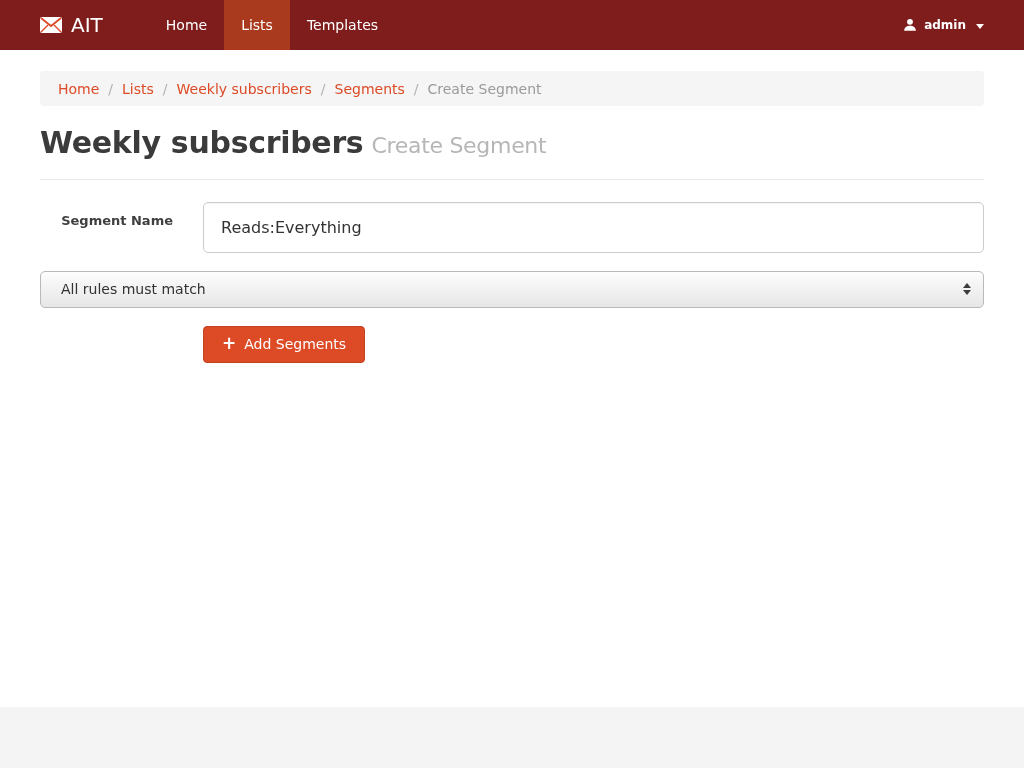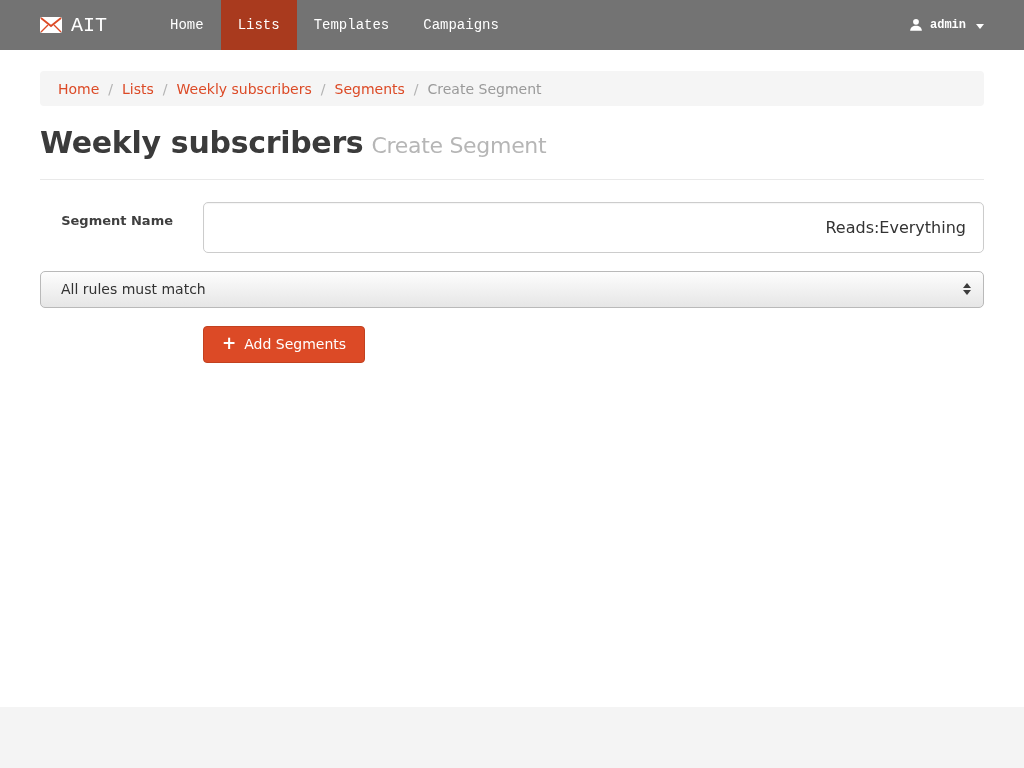--- a/index.html
+++ b/index.html
@@ -8,22 +8,22 @@
     width: 1024px; height: 768px;
     font-family: "DejaVu Sans", "Liberation Sans", sans-serif;
     background: #ffffff;
     display: flex; flex-direction: column;
     overflow: hidden;
   }
 
   
   .navbar {
     height: 50px; flex: 0 0 50px;
-    background: #737373;
-    display: flex; align-items: stretch; font-family: Liberation Mono, monospace;
+    background: #7f1d1d;
+    display: flex; align-items: stretch;
   }
   .brand {
     display: flex; align-items: center; gap: 9px;
     margin-left: 40px; color: #fff; font-size: 20px; font-weight: 400;
     cursor: pointer;
   }
   .nav-items { display: flex; margin-left: 46px; }
   .nav-item {
     display: flex; align-items: center;
     padding: 0 17px; color: #ffffff; font-size: 14px;
@@ -74,21 +74,20 @@
     text-align: right; font-size: 13px; font-weight: bold; color: #3f3f3f;
   }
   .form-control-wrap { flex: 1; position: relative; }
   .text-input {
     width: 100%; height: 51px;
     border: 1px solid #cccccc; border-radius: 5px;
     padding: 0 17px; font-size: 16px; color: #333;
     font-family: "DejaVu Sans", "Liberation Sans", sans-serif;
     box-shadow: inset 0 1px 1px rgba(0,0,0,0.04);
     outline: none;
-    text-align: right;
   }
   .select-input {
     width: 100%; height: 37px;
     border: 1px solid #b9b9b9; border-radius: 5px;
     padding: 0 30px 0 20px; font-size: 14px; color: #333;
     font-family: "DejaVu Sans", "Liberation Sans", sans-serif;
     background: linear-gradient(#fdfdfd, #e6e6e6);
     appearance: none; -webkit-appearance: none; -moz-appearance: none;
     outline: none;
   }
@@ -136,21 +135,20 @@
         <path d="M1 1 L11 9 L21 1" fill="none" stroke="#dc4a26" stroke-width="1.8"></path>
         <path d="M1 15 L8 8 M21 15 L14 8" fill="none" stroke="#dc4a26" stroke-width="1.4"></path>
       </svg>
     </span>
     <span>AIT</span>
   </div>
   <div class="nav-items">
     <div class="nav-item">Home</div>
     <div class="nav-item active">Lists</div>
     <div class="nav-item">Templates</div>
-    <div class="nav-item">Campaigns</div>
   </div>
   <div class="navbar-right">
     <span style="display:flex;">
       <svg width="14" height="14" viewBox="0 0 16 16">
         <circle cx="8" cy="4.4" r="3.3" fill="#ffffff"></circle>
         <path d="M1.3 14.6 C1.3 10.8 4.3 8.8 8 8.8 C11.7 8.8 14.7 10.8 14.7 14.6 Z" fill="#ffffff"></path>
       </svg>
     </span>
     <span>admin</span>
     <span class="caret-down"></span>

